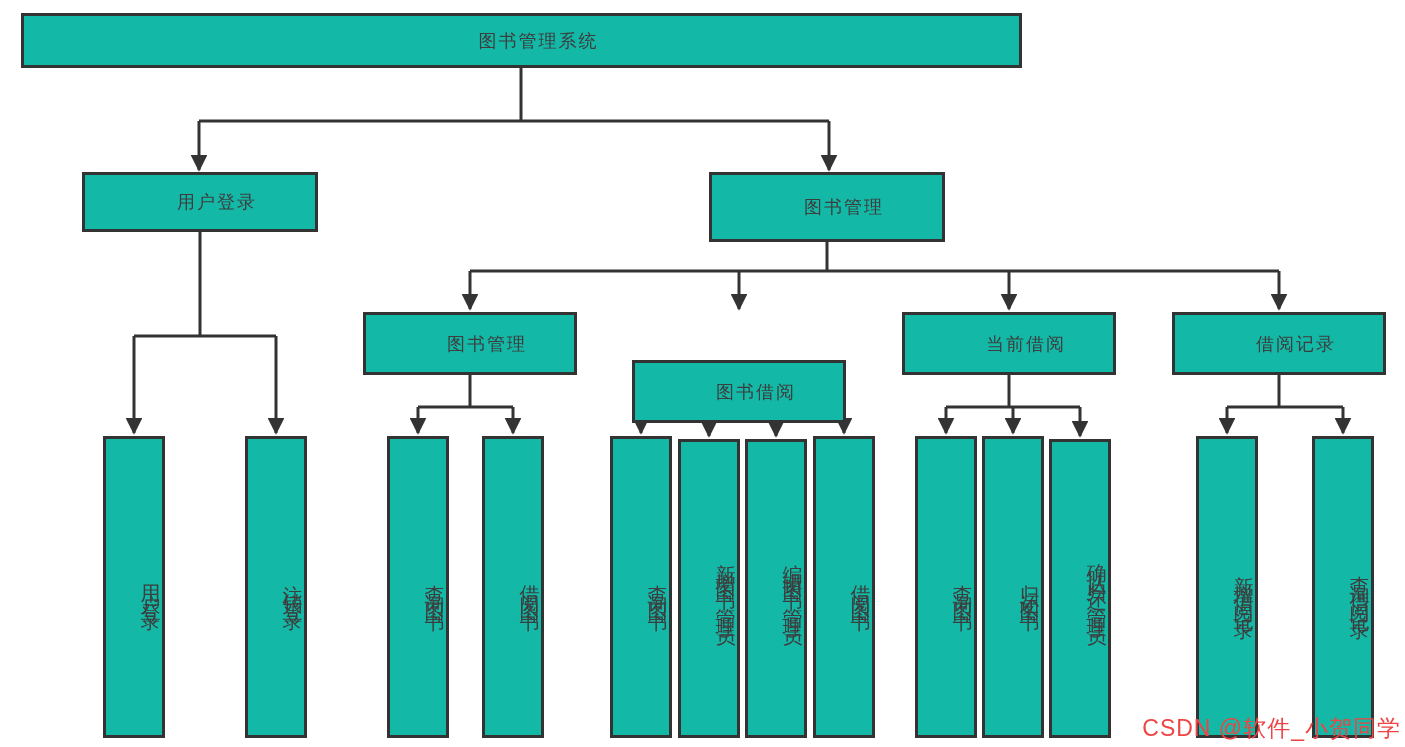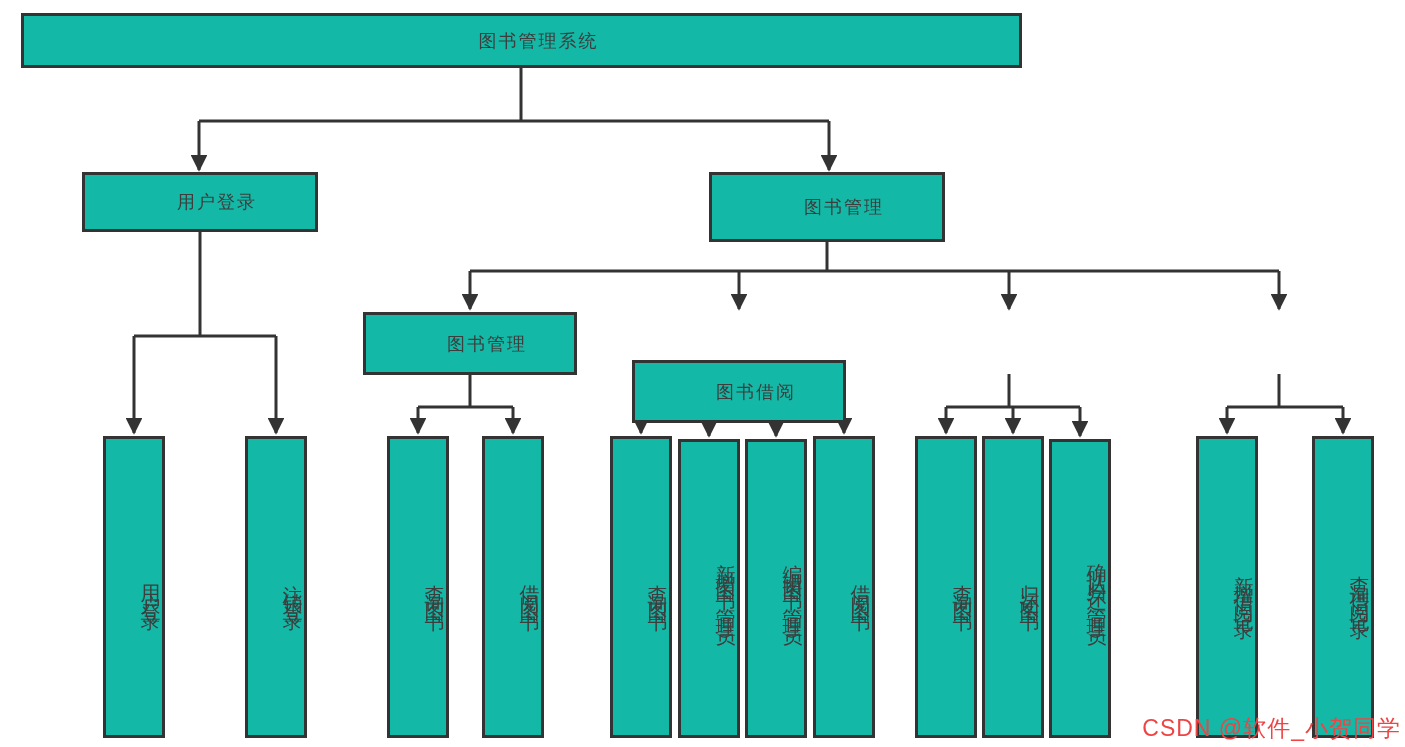--- a/index.html
+++ b/index.html
@@ -89,20 +89,26 @@
   <div class="node h" style="left:709px;top:172px;width:236px;height:70px;">
     <span>图书管理</span>
   </div>
 
   <div class="node h" style="left:363px;top:312px;width:214px;height:63px;">
     <span>图书管理</span>
   </div>
   <div class="node h" style="left:632px;top:312px;width:214px;height:63px;margin-top:48px;">
     <span>图书借阅</span>
   </div>
+  <div class="node h" style="left:902px;top:312px;width:214px;height:63px;">
+    <span>当前借阅</span>
+  </div>
+  <div class="node h" style="left:1172px;top:312px;width:214px;height:63px;">
+    <span>借阅记录</span>
+  </div>
 
   <div class="node v" style="left:103px;top:436px;width:62px;height:302px;">
     <span>用户登录</span>
   </div>
   <div class="node v" style="left:245px;top:436px;width:62px;height:302px;">
     <span>注销登录</span>
   </div>
 
   <div class="node v" style="left:387px;top:436px;width:62px;height:302px;">
     <span>查询图书</span>

